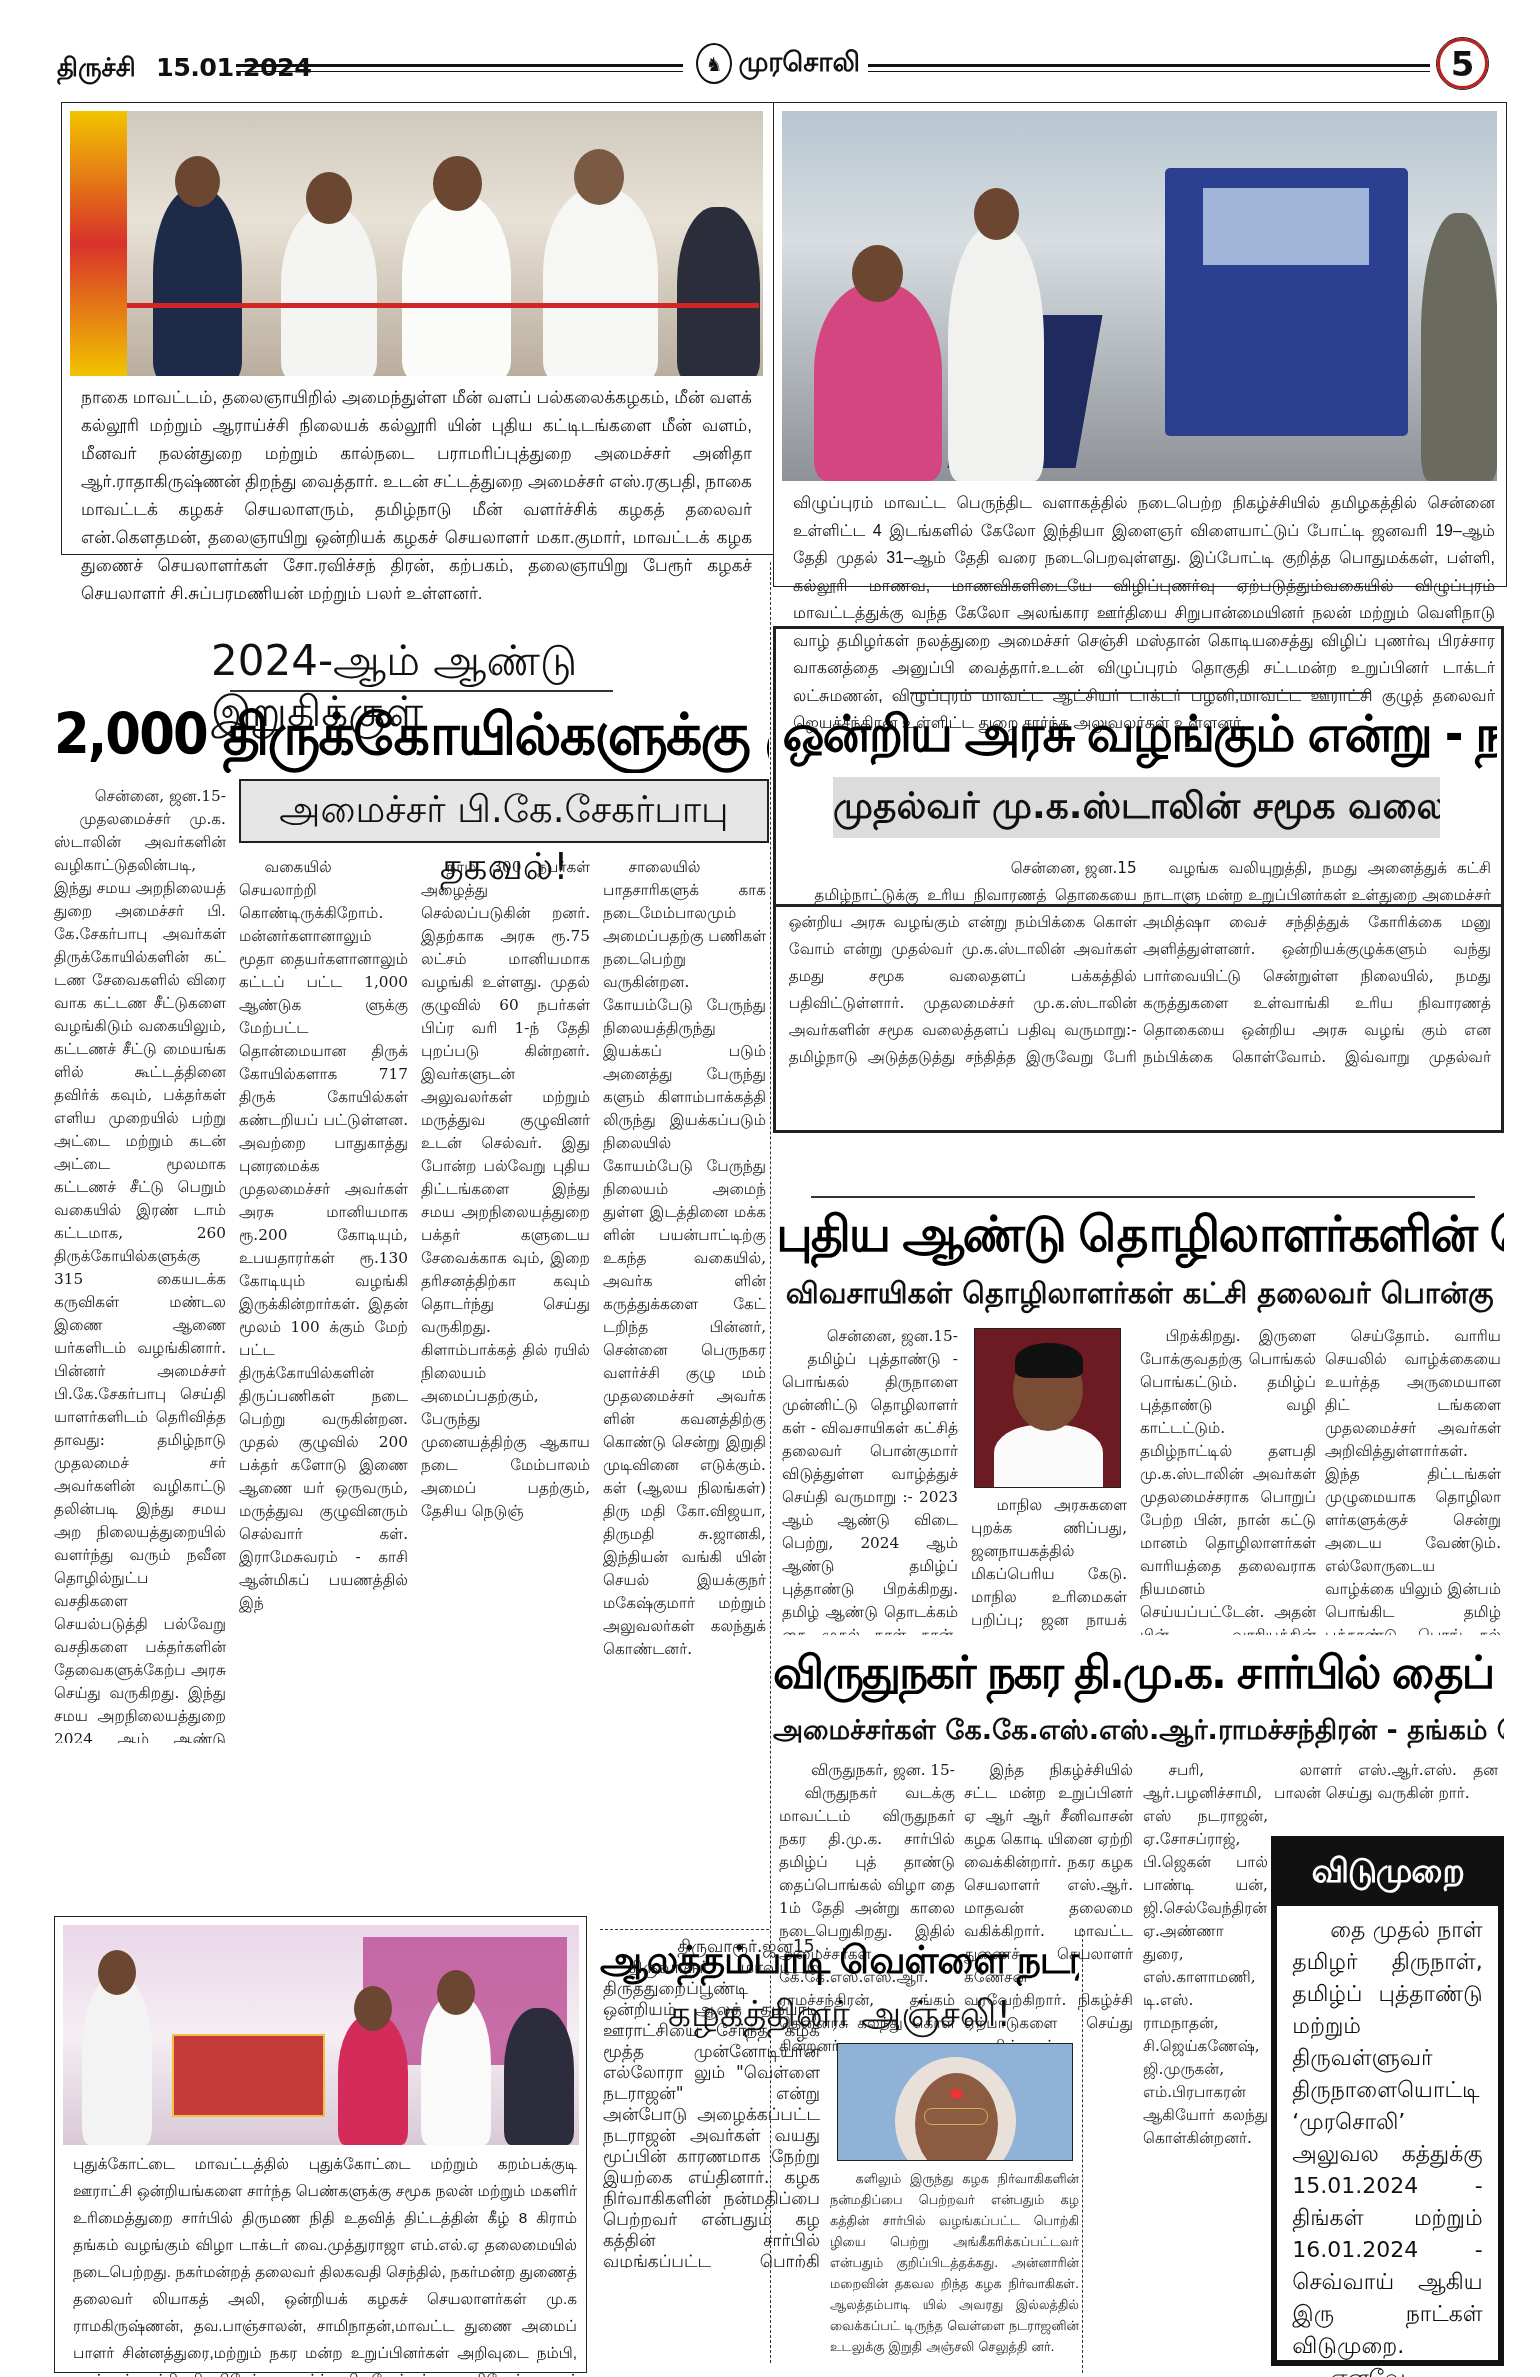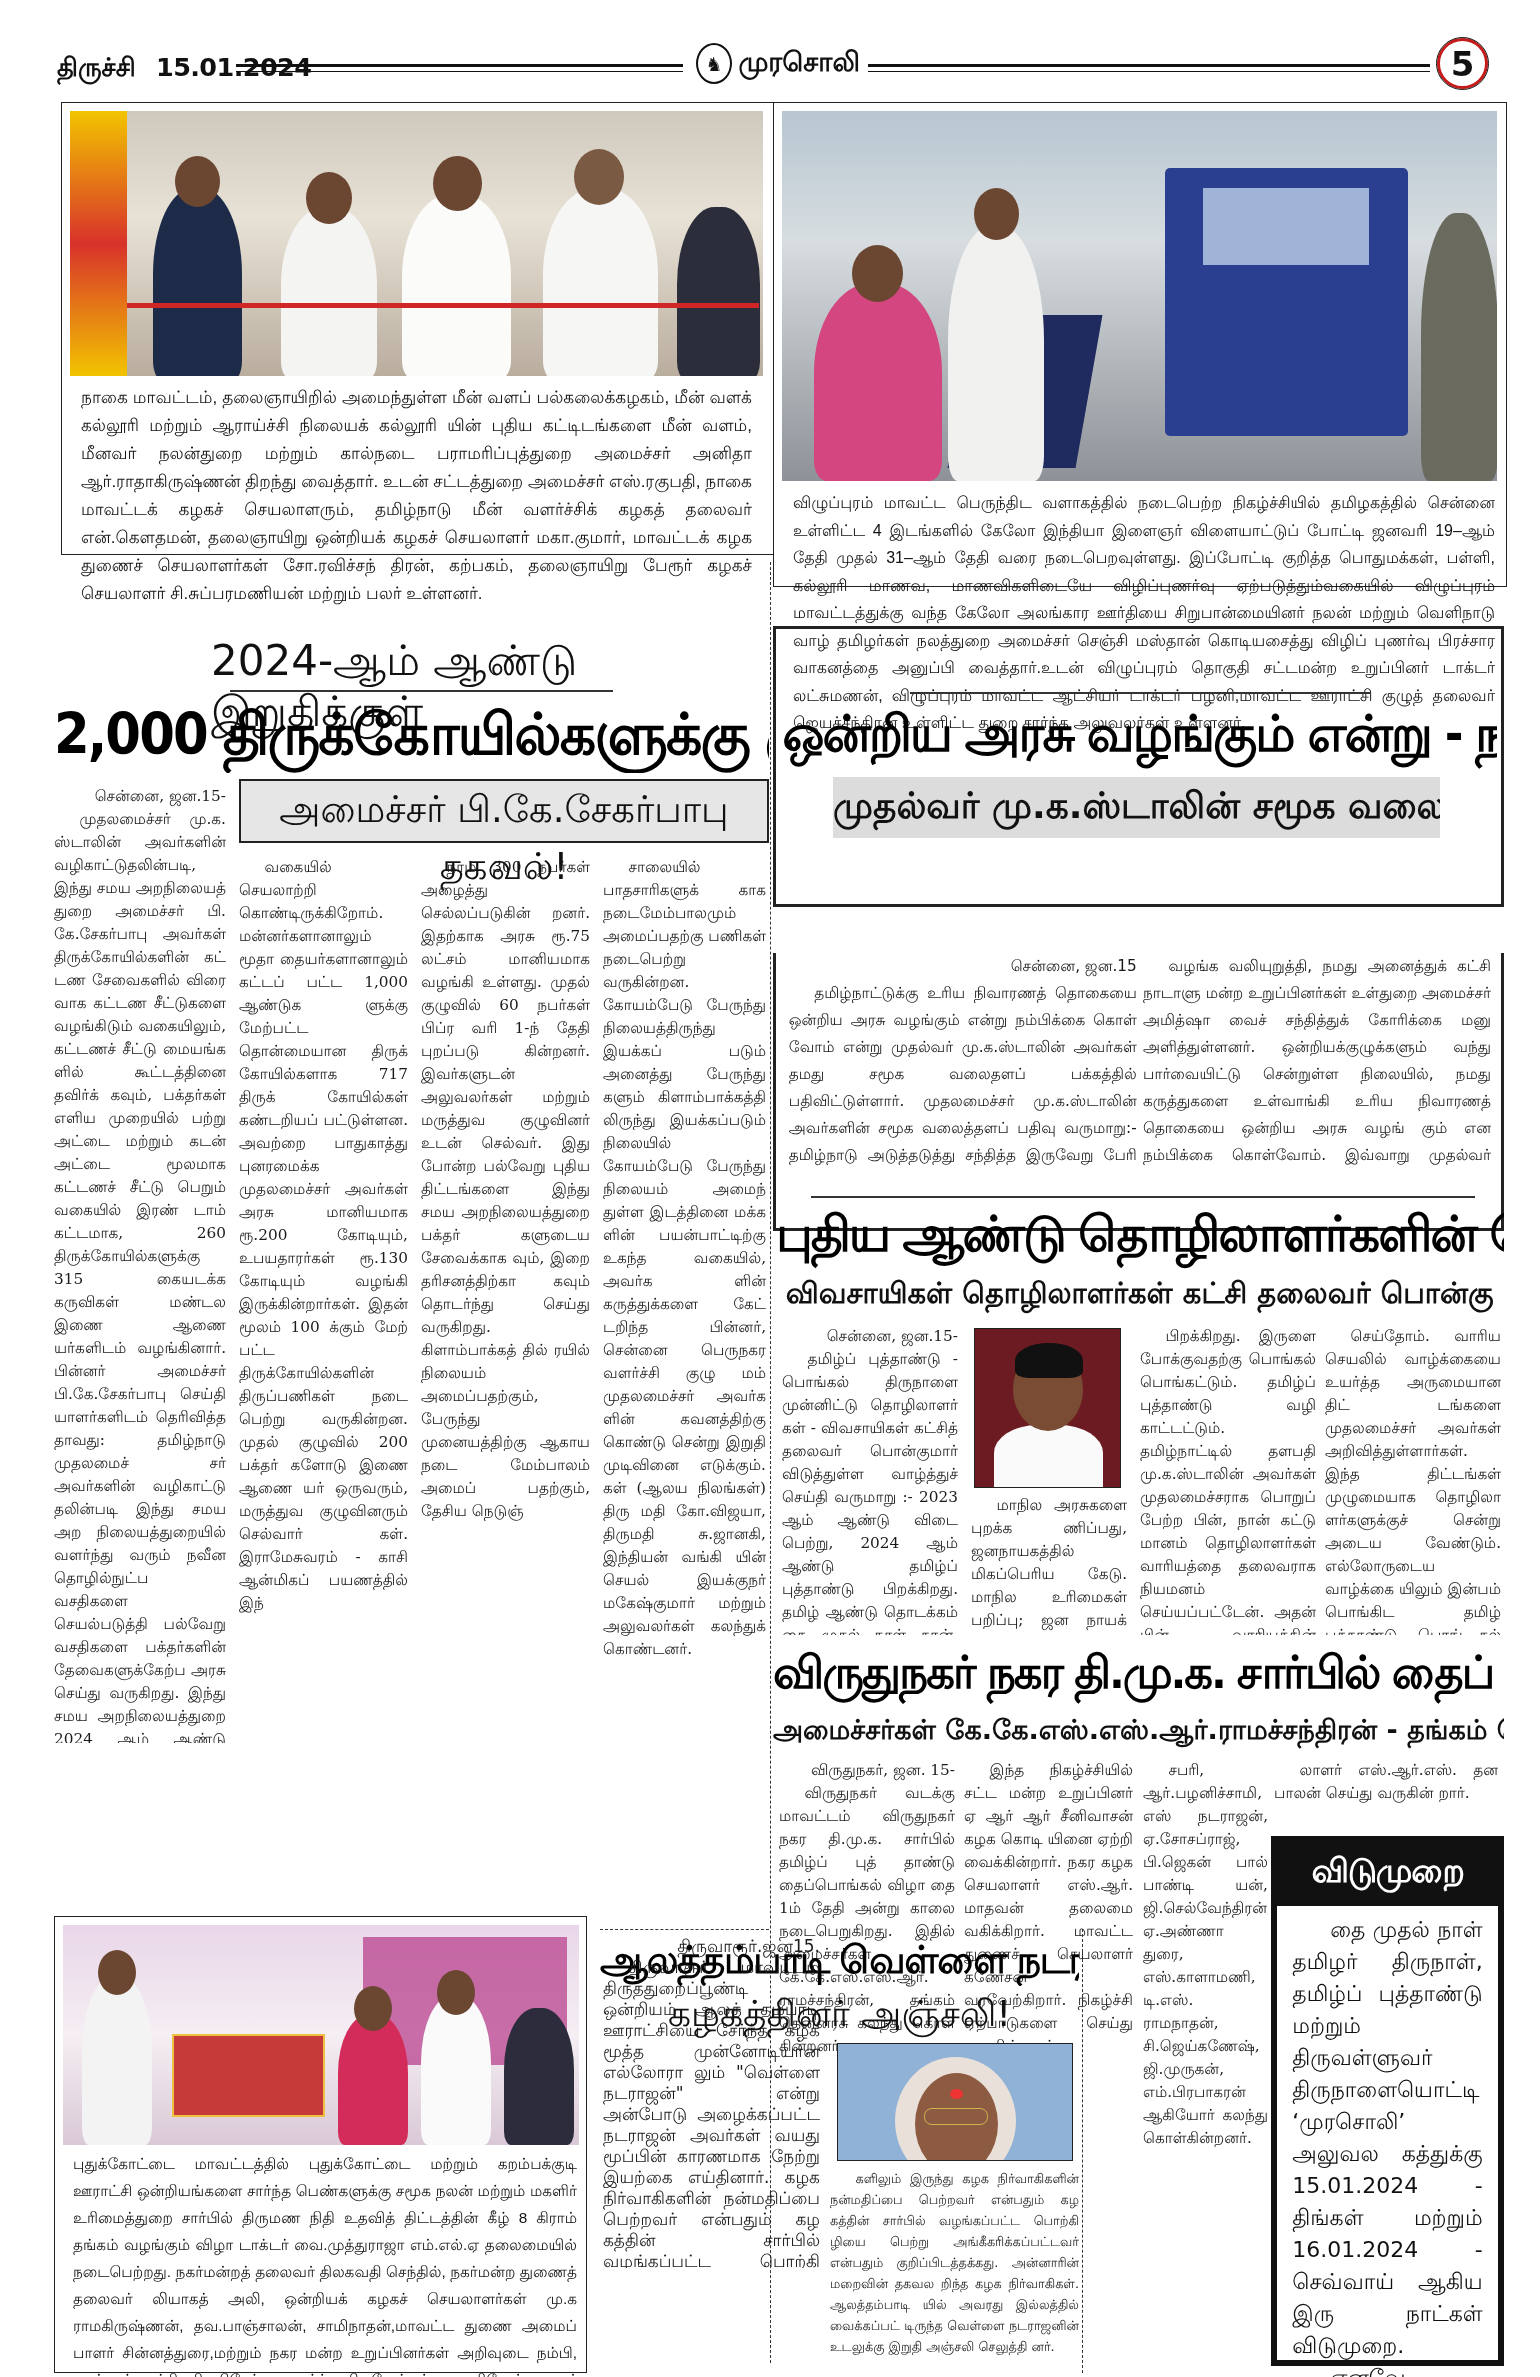--- a/index.html
+++ b/index.html
@@ -116,21 +116,21 @@
   <div class="col" style="left:603px;top:856px;width:163px;height:888px;">
     <p>சாலையில் பாதசாரிகளுக் காக நடைமேம்பாலமும் அமைப்பதற்கு பணிகள் நடைபெற்று வருகின்றன. கோயம்பேடு பேருந்து நிலையத்திருந்து இயக்கப் படும் அனைத்து பேருந்து களும் கிளாம்பாக்கத்தி லிருந்து இயக்கப்படும் நிலையில் கோயம்பேடு பேருந்து நிலையம் அமைந் துள்ள இடத்தினை மக்க ளின் பயன்பாட்டிற்கு உகந்த வகையில், அவர்க ளின் கருத்துக்களை கேட் டறிந்த பின்னர், சென்னை பெருநகர வளர்ச்சி குழு மம் முதலமைச்சர் அவர்க ளின் கவனத்திற்கு கொண்டு சென்று இறுதி முடிவினை எடுக்கும். கள் (ஆலய நிலங்கள்) திரு மதி கோ.விஜயா, திருமதி சு.ஜானகி, இந்தியன் வங்கி யின் செயல் இயக்குநர் மகேஷ்குமார் மற்றும் அலுவலர்கள் கலந்துக் கொண்டனர்.</p>
   </div>
 </div>
 
 <div class="abs" style="left:773px;top:626px;width:731px;height:281px;border:3.2px solid #222;">
   <div class="kicker-rule" style="left:134px;top:63px;width:460px;"></div>
   <div class="headline" style="left:6.4px;top:67px;width:715px;font-size:50px;line-height:77px;">ஒன்றிய அரசு வழங்கும் என்று - நம்பிக்கை கொள்வோம்!</div>
   <div class="subhead-grey" style="left:57px;top:148px;width:607px;height:61px;">முதல்வர் மு.க.ஸ்டாலின் சமூக வலைதளப்பதிவு!</div>
 </div>
-<div class="abs" style="left:773px;top:953px;width:731px;height:278px;border:3.2px solid #222;border-top:none;">
+<div class="abs" style="left:773px;top:855px;width:731px;height:278px;border:3.2px solid #222;border-top:none;">
   <div class="col col-sans" style="left:12.8px;top:0;width:348px;height:217px;font-size:15.3px;line-height:27px;">
     <p class="nd">சென்னை, ஜன.15</p>
     <p>தமிழ்நாட்டுக்கு உரிய நிவாரணத் தொகையை ஒன்றிய அரசு வழங்கும் என்று நம்பிக்கை கொள் வோம் என்று முதல்வர் மு.க.ஸ்டாலின் அவர்கள் தமது சமூக வலைதளப் பக்கத்தில் பதிவிட்டுள்ளார். முதலமைச்சர் மு.க.ஸ்டாலின் அவர்களின் சமூக வலைத்தளப் பதிவு வருமாறு:- தமிழ்நாடு அடுத்தடுத்து சந்தித்த இருவேறு பேரி டர்களிலிருந்து மீள்வதற்குத் தேவையான நிதியை</p>
   </div>
   <div class="col col-sans" style="left:367px;top:0;width:348px;height:217px;font-size:15.3px;line-height:27px;">
     <p>வழங்க வலியுறுத்தி, நமது அனைத்துக் கட்சி நாடாளு மன்ற உறுப்பினர்கள் உள்துறை அமைச்சர் அமித்ஷா வைச் சந்தித்துக் கோரிக்கை மனு அளித்துள்ளனர். ஒன்றியக்குழுக்களும் வந்து பார்வையிட்டு சென்றுள்ள நிலையில், நமது கருத்துகளை உள்வாங்கி உரிய நிவாரணத் தொகையை ஒன்றிய அரசு வழங் கும் என நம்பிக்கை கொள்வோம். இவ்வாறு முதல்வர் மு.க.ஸ்டாலின் அவர்கள் பதிவிட்டுள்ளார்.</p>
   </div>
 </div>
 
 <div class="abs" style="left:773px;top:1137px;width:731px;height:504px;">

